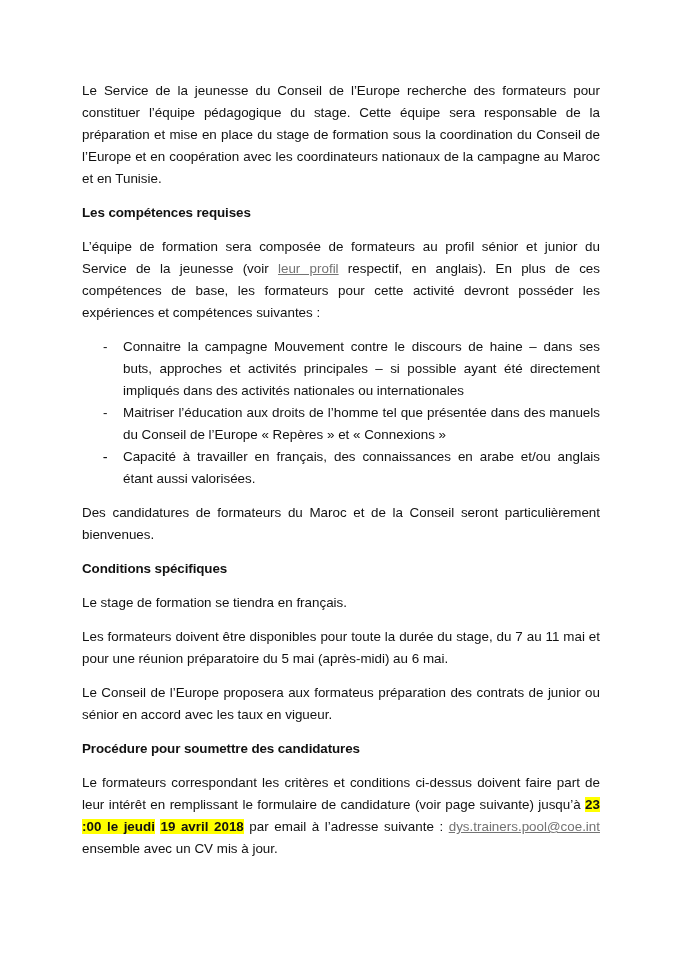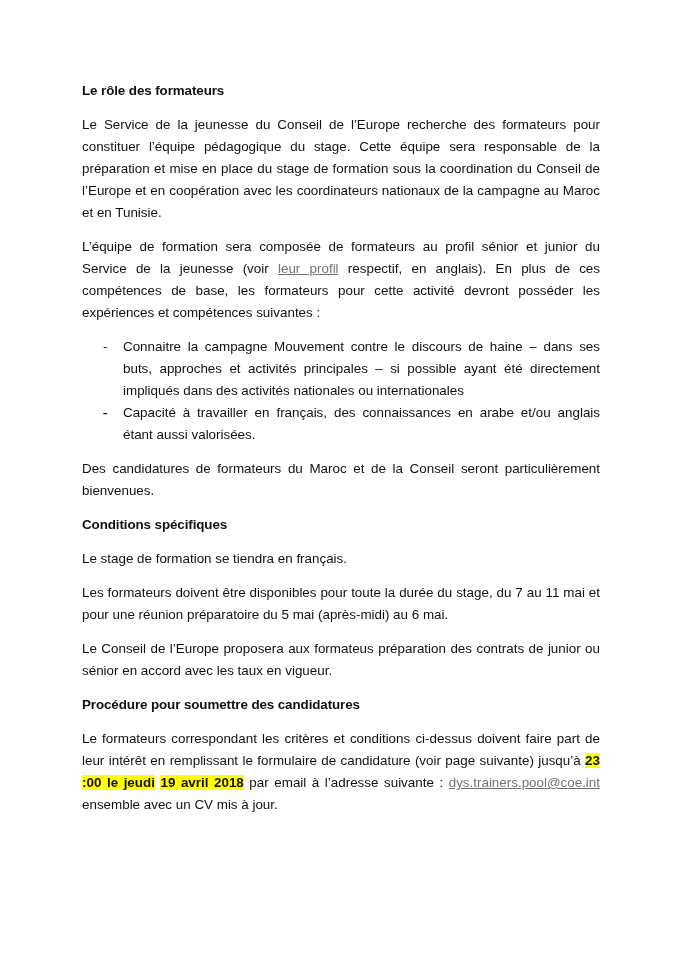--- a/index.html
+++ b/index.html
@@ -16,28 +16,28 @@
   ul.dash li { position: relative; padding-left: 41px; text-align: justify; }
   ul.dash li .dash-mark { position: absolute; left: 21px; top: 0; }
   a.lnk { color: #737373; text-decoration: underline; }
   .hl { background: #ffff00; font-weight: bold; }
 </style>
 </head>
 <body>
 
 <div class="page">
 
-  <div class="h">Le rôle des formateurs</div>
   <p>Le Service de la jeunesse du Conseil de l’Europe recherche des formateurs pour constituer l’équipe pédagogique du stage. Cette équipe sera responsable de la préparation et mise en place du stage de formation sous la coordination du Conseil de l’Europe et en coopération avec les coordinateurs nationaux de la campagne au Maroc et en Tunisie.</p>
 
+  <div class="h">Les compétences requises</div>
   <p><span>L’équipe de formation sera composée de formateurs au profil sénior et junior du Service de la jeunesse (voir </span><a class="lnk">leur profil</a><span> respectif, en anglais). En plus de ces compétences de base, les formateurs pour cette activité devront posséder les expériences et compétences suivantes :</span></p>
 
   <ul class="dash">
     <li><span class="dash-mark">-</span><span>Connaitre la campagne Mouvement contre le discours de haine – dans ses buts, approches et activités principales – si possible ayant été directement impliqués dans des activités nationales ou internationales</span></li>
-    <li><span class="dash-mark">-</span></li>
+    <li><span class="dash-mark">-</span><span>Maitriser l’éducation aux droits de l’homme tel que présentée dans des manuels du Conseil de l’Europe « Repères » et « Connexions »</span></li>
     <li><span class="dash-mark">-</span></li>
     <li><span class="dash-mark">-</span><span>Capacité à travailler en français, des connaissances en arabe et/ou anglais étant aussi valorisées.</span></li>
   </ul>
 
   <p>Des candidatures de formateurs du Maroc et de la Conseil seront particulièrement bienvenues.</p>
 
   <div class="h">Conditions spécifiques</div>
   <p class="nojust">Le stage de formation se tiendra en français.</p>
   <p>Les formateurs doivent être disponibles pour toute la durée du stage, du 7 au 11 mai et pour une réunion préparatoire du 5 mai (après-midi) au 6 mai.</p>
   <p>Le Conseil de l’Europe proposera aux formateus préparation des contrats de junior ou sénior en accord avec les taux en vigueur.</p>

